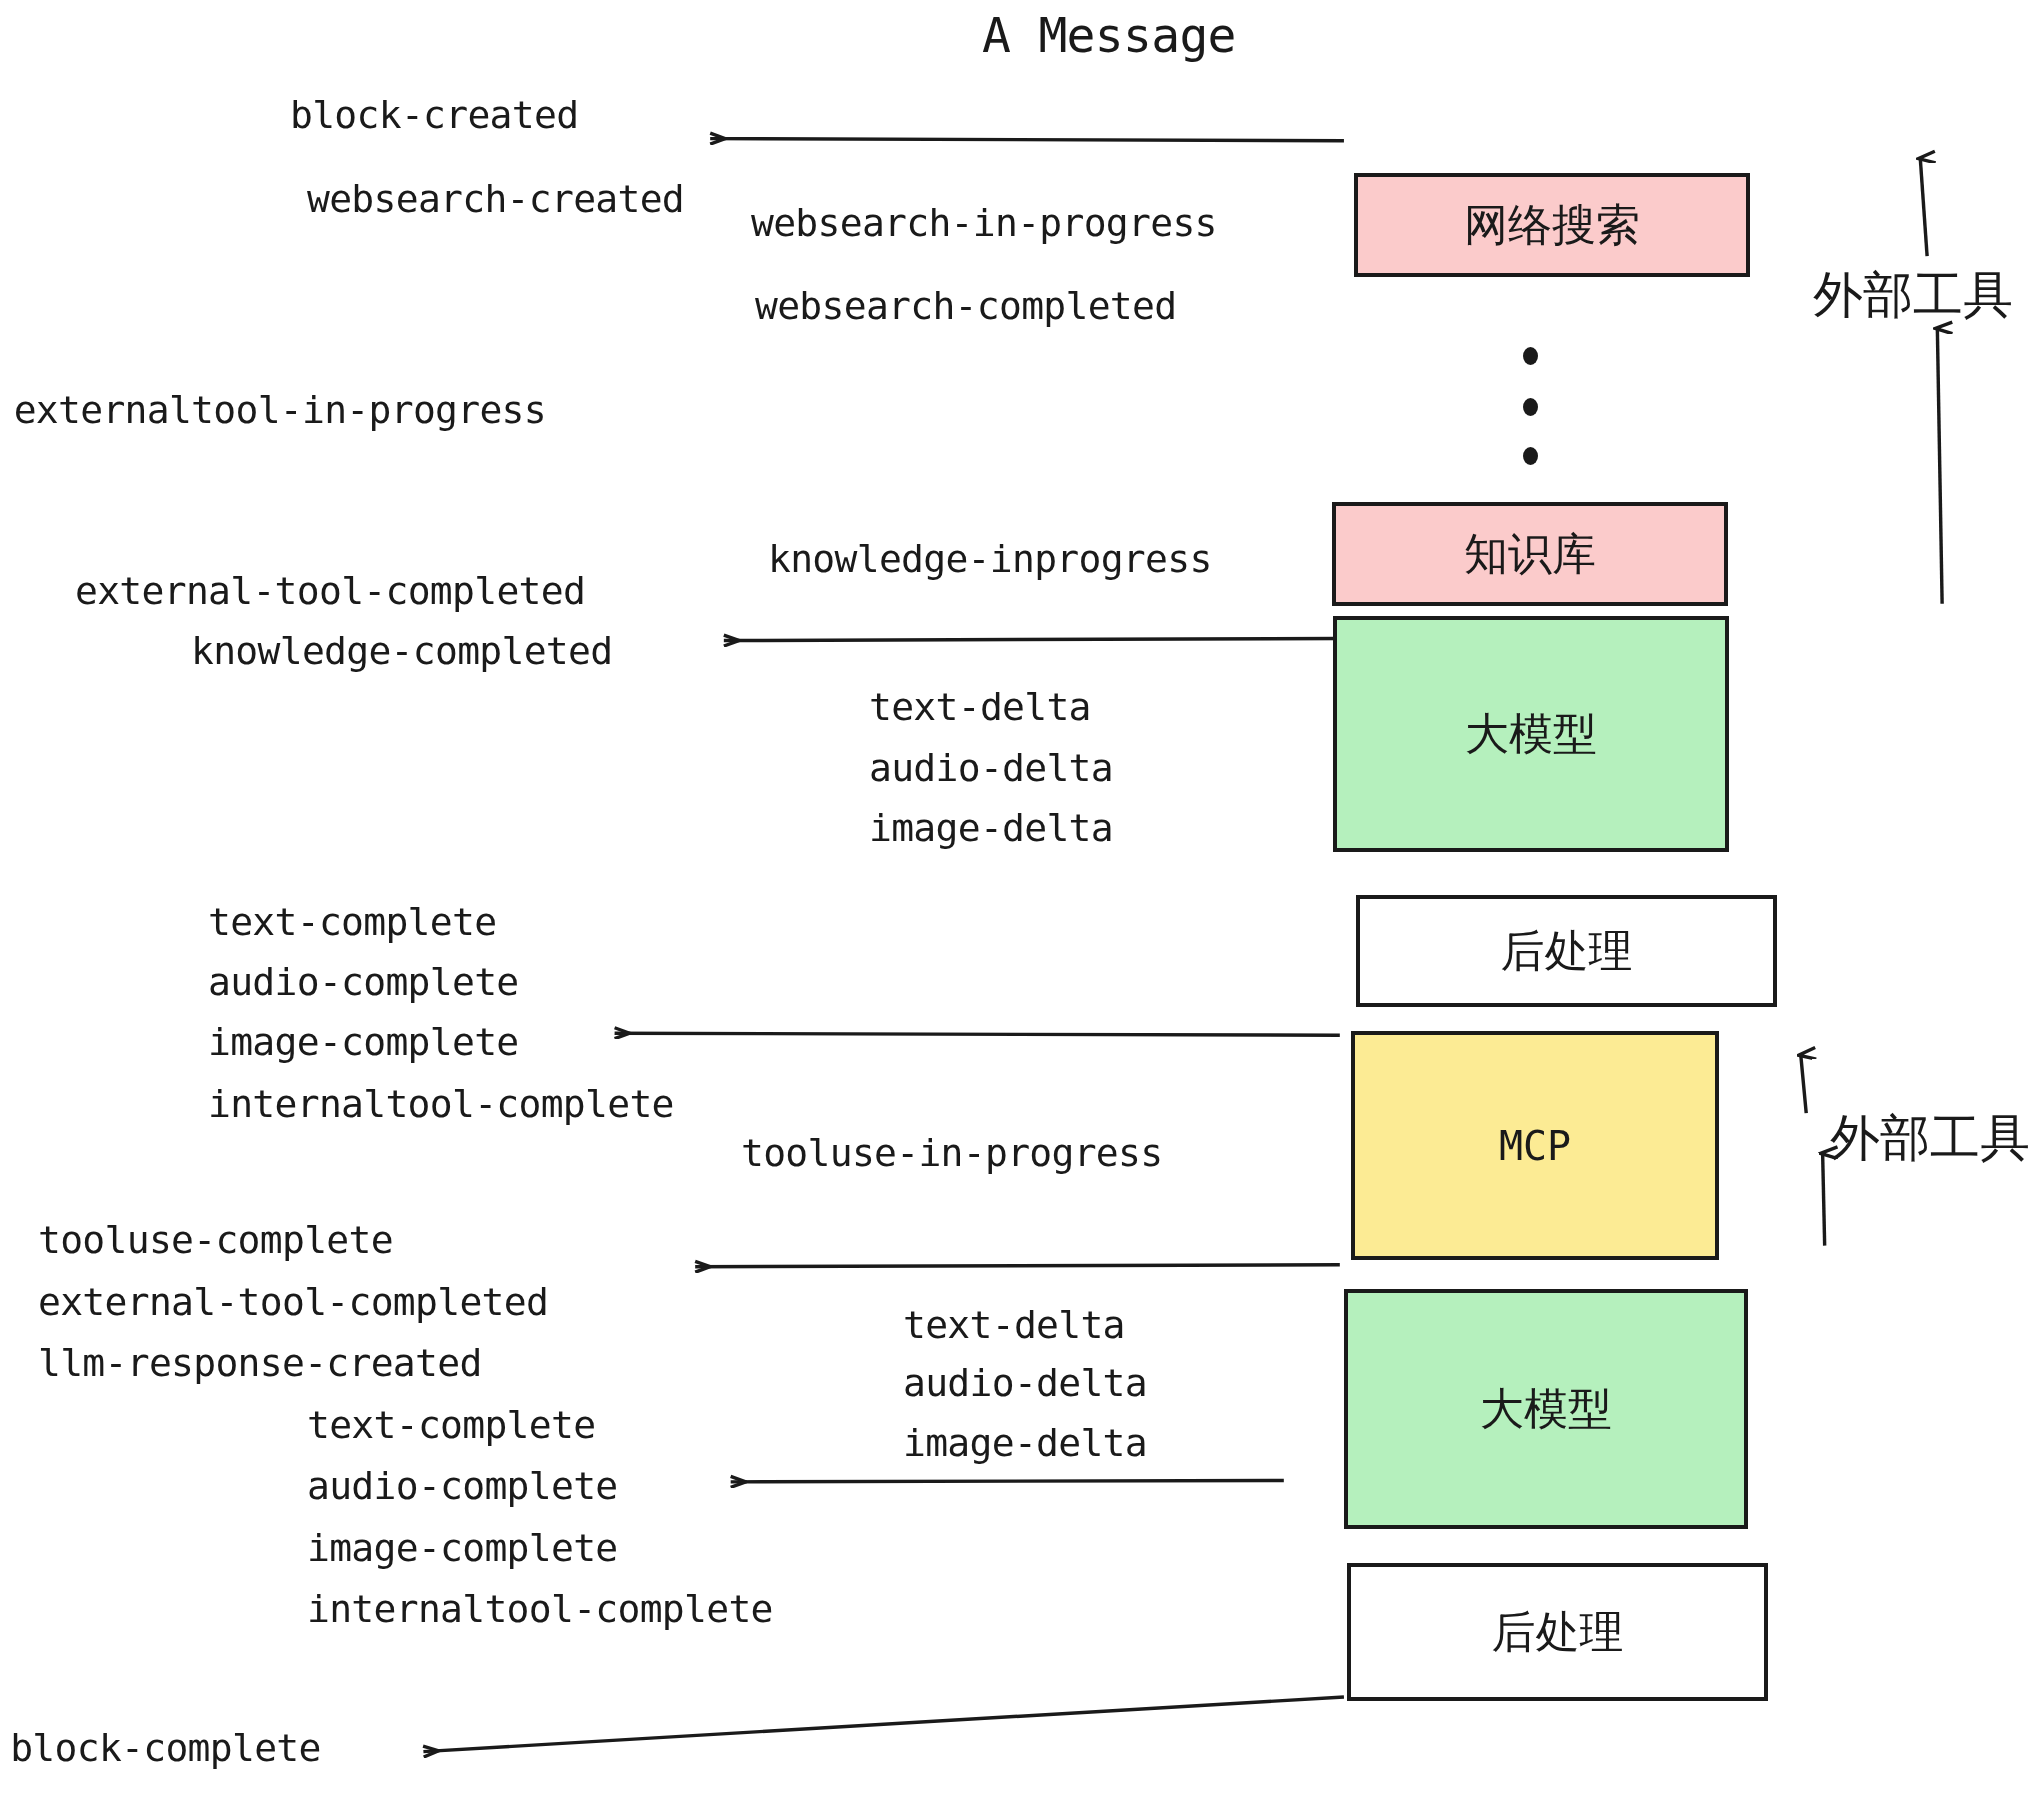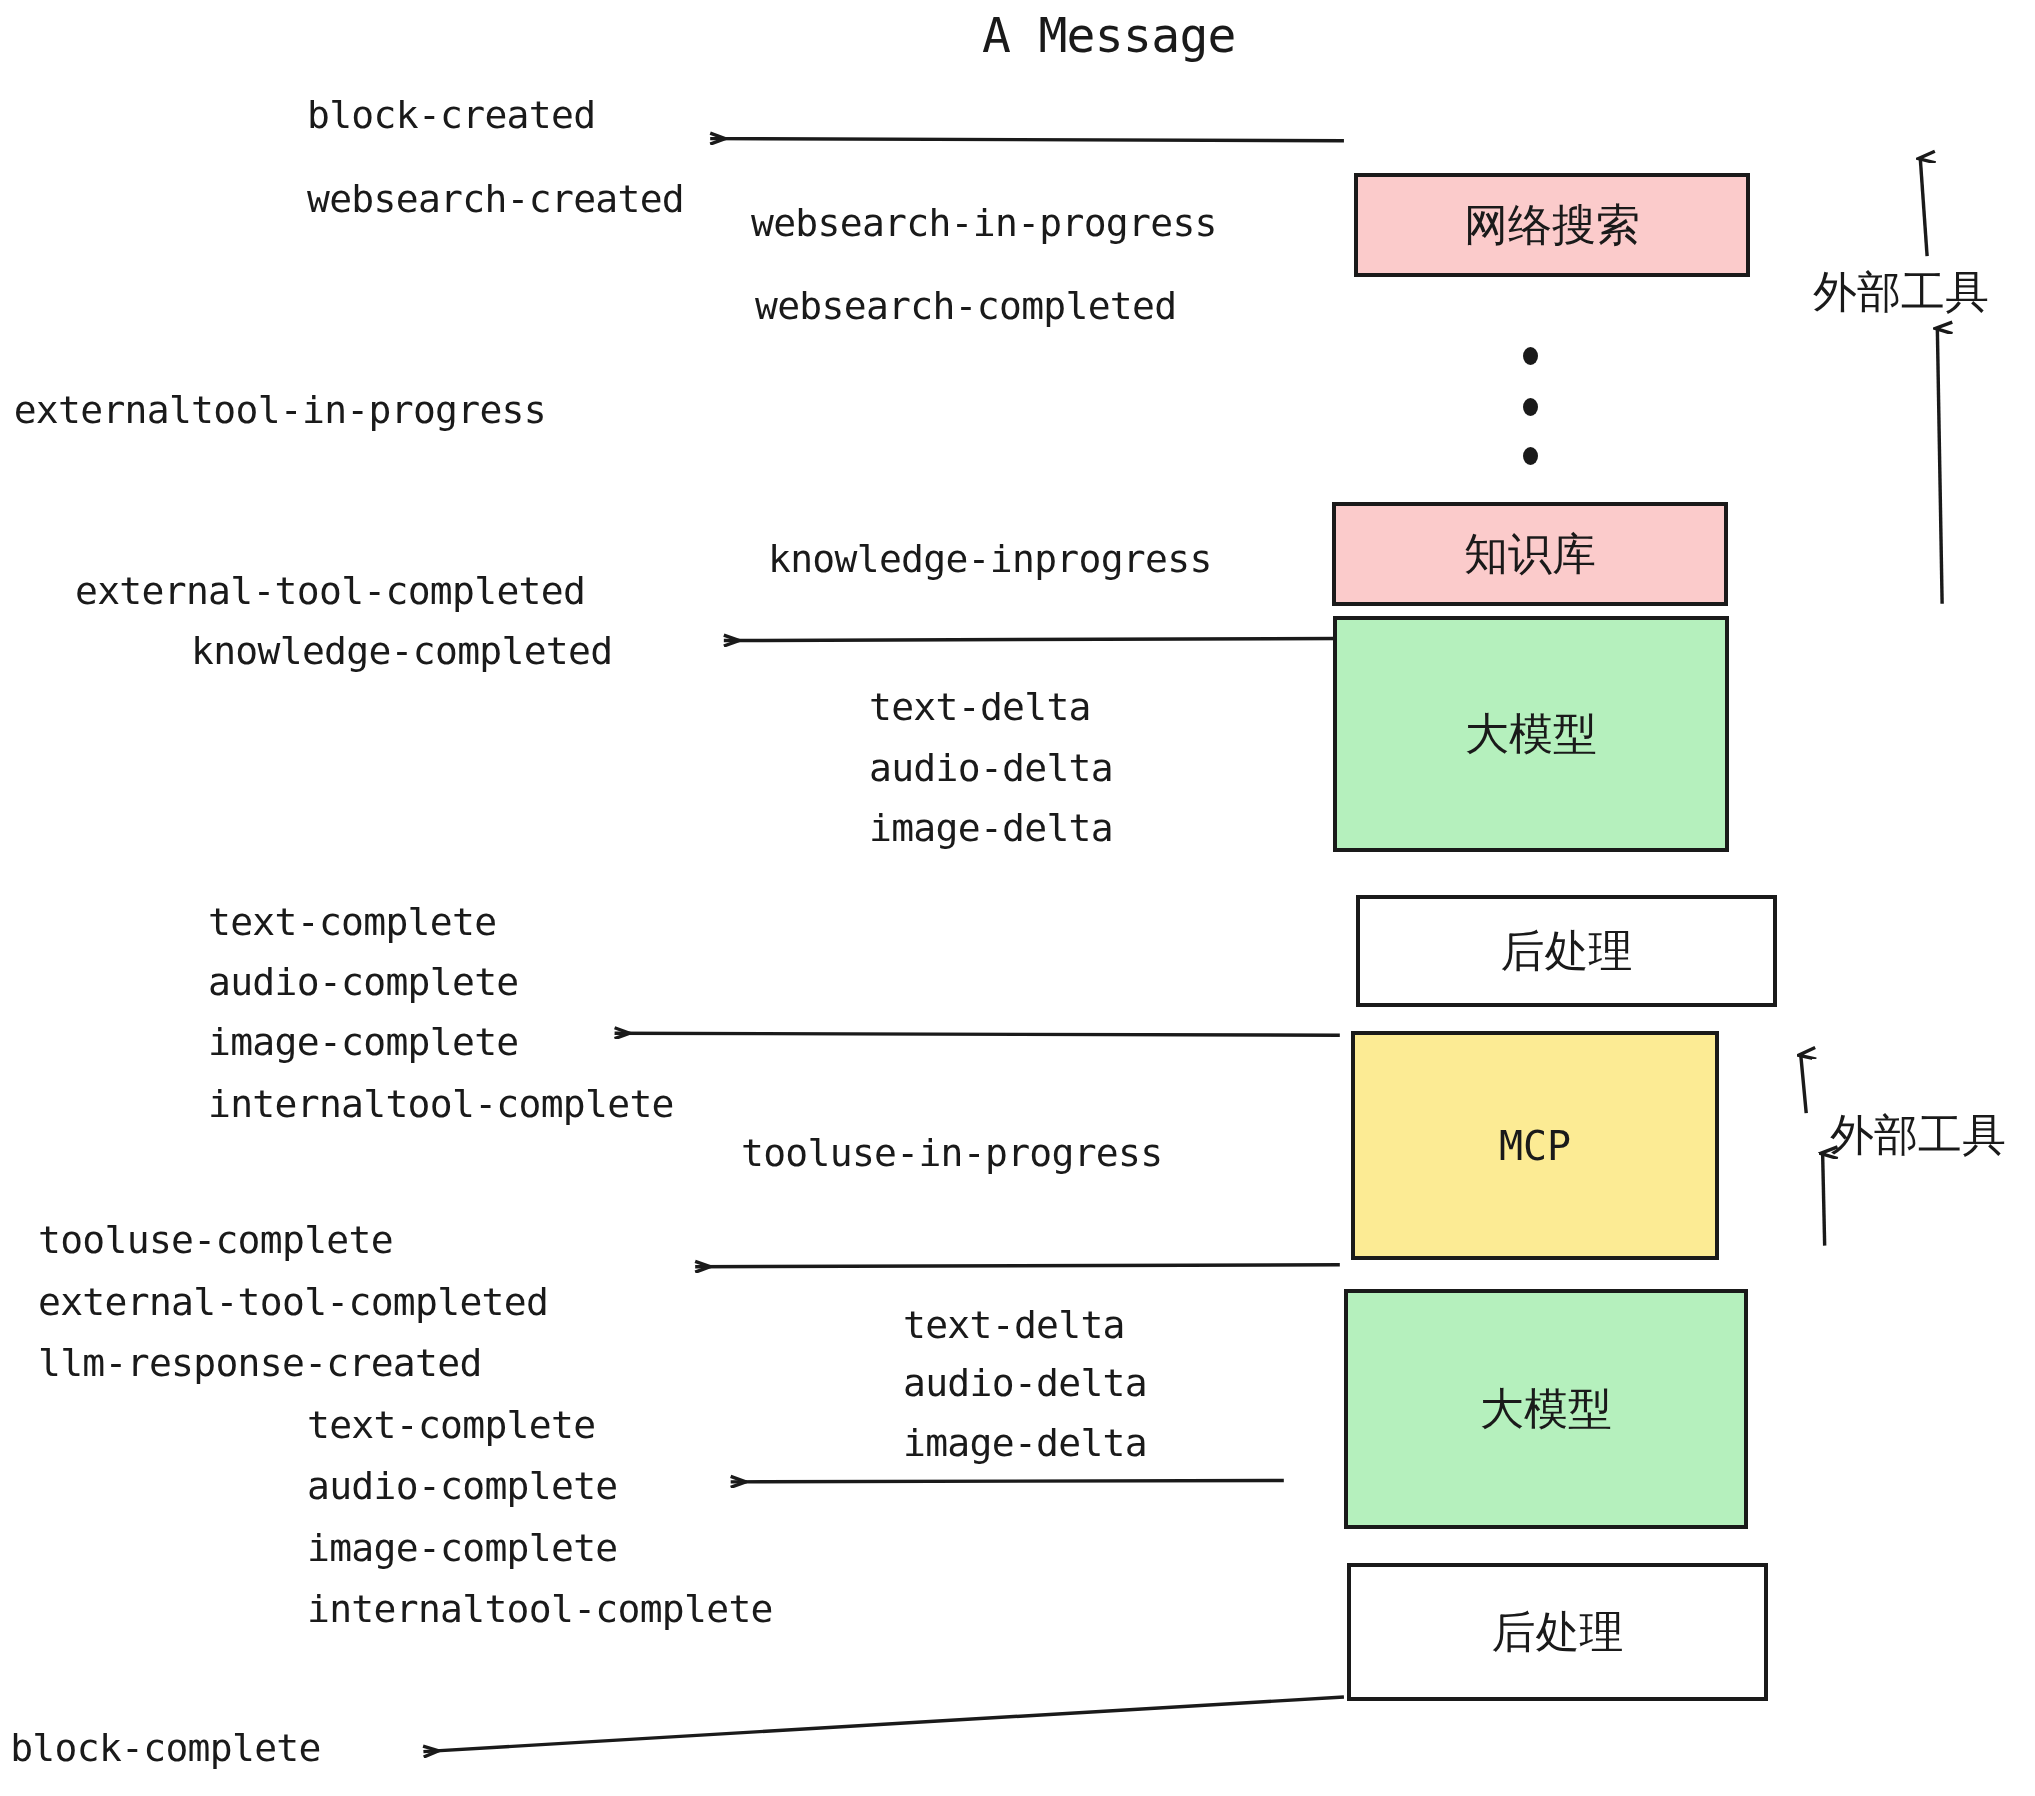--- a/index.html
+++ b/index.html
@@ -53,21 +53,21 @@
     color: #1a1a1a;
   }
   .node.mono {
     font-family: "DejaVu Sans Mono", monospace;
     font-size: 40px;
   }
   .side-label {
     position: absolute;
     white-space: nowrap;
     font-family: "DejaVu Sans", sans-serif;
-    font-size: 44px;
+    font-size: 50px;
     color: #1a1a1a;
     line-height: 1;
   }
   .dot {
     position: absolute;
     width: 15px;
     height: 18px;
     border-radius: 50%;
     background: #1a1a1a;
   }
@@ -103,21 +103,21 @@
 
     <line x1="2838" y1="482" x2="2845" y2="885" stroke="#1a1a1a" stroke-width="5" marker-end="url(#ahu)" transform="rotate(180 2841 683)"></line>
 
     <line x1="2645" y1="1630" x2="2637" y2="1545" stroke="#1a1a1a" stroke-width="5" marker-end="url(#ahu)"></line>
 
     <line x1="2670" y1="1690" x2="2673" y2="1825" stroke="#1a1a1a" stroke-width="5" marker-end="url(#ahu)" transform="rotate(180 2671 1757)"></line>
   </svg>
 
   <div class="title" style="left:982px; top:11px;">A Message</div>
 
-  <div class="evt" style="left:307px;  top:96px;text-align:center;">block-created</div>
+  <div class="evt" style="left:290px;  top:96px;text-align:center;">block-created</div>
   <div class="evt" style="left:307px;  top:156px;margin-top:24px;">websearch-created</div>
   <div class="evt" style="left:751px; top:204px;">websearch-in-progress</div>
   <div class="evt" style="left:755px; top:287px;">websearch-completed</div>
   <div class="evt" style="left:13.7px;   top:391px;">externaltool-in-progress</div>
   <div class="evt" style="left:768px; top:540px;">knowledge-inprogress</div>
   <div class="evt" style="left:75px;  top:572px;">external-tool-completed</div>
   <div class="evt" style="left:191px;  top:632px;">knowledge-completed</div>
   <div class="evt" style="left:869px; top:688px;">text-delta</div>
   <div class="evt" style="left:869px; top:749px;">audio-delta</div>
   <div class="evt" style="left:869px; top:809px;">image-delta</div>

